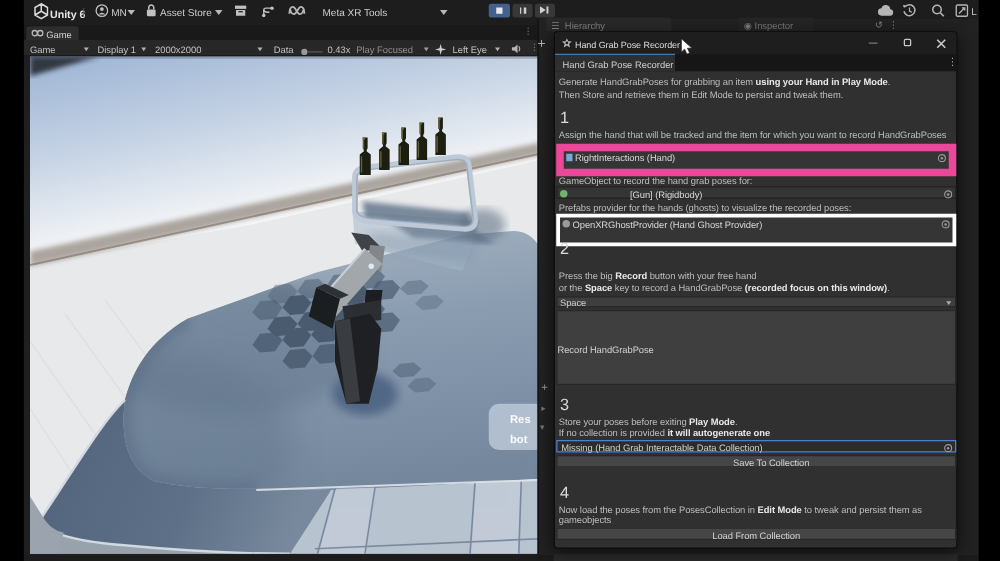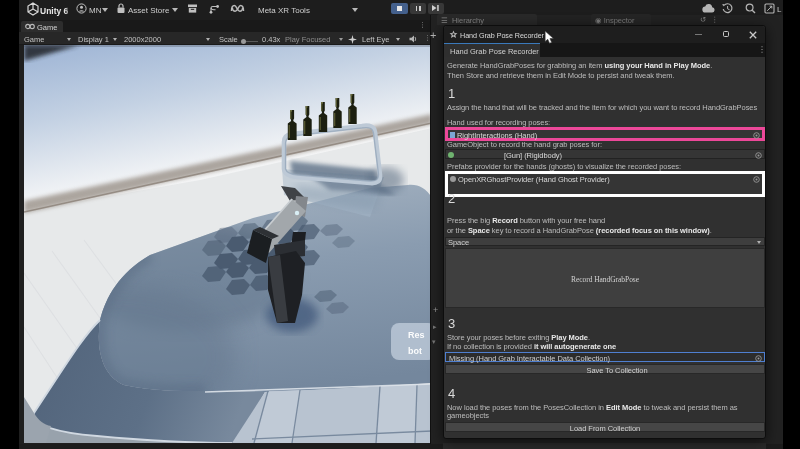--- a/index.html
+++ b/index.html
@@ -98,21 +98,21 @@
   <div class="abs txt" style="left:37px;top:22.5px;color:#d2d2d2;font-size:7.5px;">Game</div>
   <div class="abs txt" style="left:419px;top:21px;color:#9a9a9a;font-size:7px;">⋮</div>
 
   <div class="abs" style="left:19px;top:32px;width:413px;height:13px;background:#272727;border-bottom:1px solid #1a1a1a;">
     <div class="abs txt" style="left:5px;top:3px;font-size:7.5px;">Game</div>
     <div class="abs" style="left:48px;top:6px;width:0;height:0;border-left:2.6px solid transparent;border-right:2.6px solid transparent;border-top:3.5px solid #b0b0b0;"></div>
     <div class="abs txt" style="left:59px;top:3px;font-size:7.5px;">Display 1</div>
     <div class="abs" style="left:94px;top:6px;width:0;height:0;border-left:2.6px solid transparent;border-right:2.6px solid transparent;border-top:3.5px solid #b0b0b0;"></div>
     <div class="abs txt" style="left:105px;top:3px;font-size:7.5px;">2000x2000</div>
     <div class="abs" style="left:187px;top:6px;width:0;height:0;border-left:2.6px solid transparent;border-right:2.6px solid transparent;border-top:3.5px solid #b0b0b0;"></div>
-    <div class="abs txt" style="left:200px;top:3px;font-size:7.5px;">Scale</div>
+    <div class="abs txt" style="left:200px;top:3px;font-size:7.5px;">Data</div>
     <div class="abs" style="left:222px;top:6.5px;width:5px;height:5px;border-radius:50%;background:#999;"></div>
     <div class="abs" style="left:227px;top:8.5px;width:12px;height:1.5px;background:#5a5a5a;"></div>
     <div class="abs txt" style="left:243px;top:3px;font-size:7.5px;">0.43x</div>
     <div class="abs txt" style="left:266px;top:3px;font-size:7.5px;color:#8f8f8f;">Play Focused</div>
     <div class="abs" style="left:320px;top:6px;width:0;height:0;border-left:2.6px solid transparent;border-right:2.6px solid transparent;border-top:3.5px solid #9a9a9a;"></div>
     <svg class="abs" style="left:329px;top:2.5px;" width="9" height="9" viewBox="0 0 9 9">
       <path d="M4.5 0 L5.4 3.6 L9 4.5 L5.4 5.4 L4.5 9 L3.6 5.4 L0 4.5 L3.6 3.6 Z" fill="#cfcfcf"></path>
     </svg>
     <div class="abs txt" style="left:343px;top:3px;font-size:7.5px;">Left Eye</div>
     <div class="abs" style="left:377px;top:6px;width:0;height:0;border-left:2.6px solid transparent;border-right:2.6px solid transparent;border-top:3.5px solid #b0b0b0;"></div>
@@ -334,21 +334,21 @@
       </div>
       <div class="abs txt" style="left:314px;top:2px;color:#aaa;font-size:8px;">⋮</div>
     </div>
 
     <div class="abs win" style="left:0;top:31px;width:321px;height:382px;">
       <div class="abs txt" style="left:3px;top:4px;color:#bdbdbd;">Generate HandGrabPoses for grabbing an item <b style="color:#e8e8e8;">using your Hand in Play Mode</b>.</div>
       <div class="abs txt" style="left:3px;top:14px;color:#bdbdbd;">Then Store and retrieve them in Edit Mode to persist and tweak them.</div>
       <div class="abs txt" style="left:4px;top:29px;color:#dadada;font-size:13px;">1</div>
       <div class="abs txt" style="left:3px;top:46px;color:#bdbdbd;">Assign the hand that will be tracked and the item for which you want to record HandGrabPoses</div>
       <div class="abs txt" style="left:3px;top:61px;color:#bdbdbd;">Hand used for recording poses:</div>
-      <div class="abs" style="left:1px;top:70px;width:320px;height:14px;background:#353535;border:3px solid #ec4899;">
+      <div class="abs" style="left:1px;top:58px;width:320px;height:26px;background:#353535;border:6px solid #ec4899;">
         <div class="abs" style="left:2px;top:2px;width:5px;height:6px;background:#7ba7d4;"></div>
         <div class="abs txt" style="left:9px;top:0.5px;color:#d8d8d8;">RightInteractions (Hand)</div>
         <svg class="abs" style="right:2px;top:1.5px;" width="7" height="7" viewBox="0 0 7 7">
             <circle cx="3.5" cy="3.5" r="2.8" fill="none" stroke="#999" stroke-width="0.9"></circle>
             <circle cx="3.5" cy="3.5" r="1" fill="#999"></circle>
           </svg>
       </div>
       <div class="abs txt" style="left:3px;top:83px;color:#bdbdbd;">GameObject to record the hand grab poses for:</div>
       <div class="abs" style="left:1px;top:92px;width:320px;height:10px;background:#353535;border:1px solid #222;">
         <div class="abs" style="left:2px;top:2px;width:6px;height:6px;background:#6fb36f;border-radius:50%;"></div>
@@ -369,21 +369,21 @@
       </div>
 
       <div class="abs txt" style="left:4px;top:134px;color:#dadada;font-size:13px;">2</div>
       <div class="abs txt" style="left:3px;top:159px;color:#bdbdbd;">Press the big <b style="color:#e8e8e8;margin-top:32px;">Record</b> button with your free hand</div>
       <div class="abs txt" style="left:3px;top:169px;color:#bdbdbd;">or the <b style="color:#e8e8e8;">Space</b> key to record a HandGrabPose <b style="color:#e8e8e8;">(recorded focus on this window)</b>.</div>
       <div class="abs" style="left:1px;top:180px;width:320px;height:9px;background:#3e3e3e;border:1px solid #242424;">
         <div class="abs txt" style="left:2px;top:0;color:#cfcfcf;">Space</div>
         <div class="abs" style="right:3px;top:3px;width:0;height:0;border-left:2.6px solid transparent;border-right:2.6px solid transparent;border-top:3.5px solid #b0b0b0;"></div>
       </div>
       <div class="abs" style="left:1px;top:191px;width:320px;height:60px;background:#3f3f3f;border:1px solid #282828;">
-        <div class="abs txt" style="left:0;top:26px;width:100%;text-align:center;color:#d2d2d2;font-family:Liberation Serif, serif;">Record HandGrabPose</div>
+        <div class="abs txt" style="left:0;top:26px;width:100%;color:#d2d2d2;">Record HandGrabPose</div>
       </div>
 
       <div class="abs txt" style="left:4px;top:259px;color:#dadada;font-size:13px;">3</div>
       <div class="abs txt" style="left:3px;top:276px;color:#bdbdbd;">Store your poses before exiting <b style="color:#e8e8e8;">Play Mode</b>.</div>
       <div class="abs" style="left:1px;top:295px;width:320px;height:10px;background:#2c2c2c;border:1px solid #4f7fd0;">
         <div class="abs txt" style="left:3px;top:0.5px;color:#cfcfcf;">Missing (Hand Grab Interactable Data Collection)</div>
         <svg class="abs" style="right:2px;top:1.5px;" width="7" height="7" viewBox="0 0 7 7">
             <circle cx="3.5" cy="3.5" r="2.8" fill="none" stroke="#999" stroke-width="0.9"></circle>
             <circle cx="3.5" cy="3.5" r="1" fill="#999"></circle>
           </svg>

